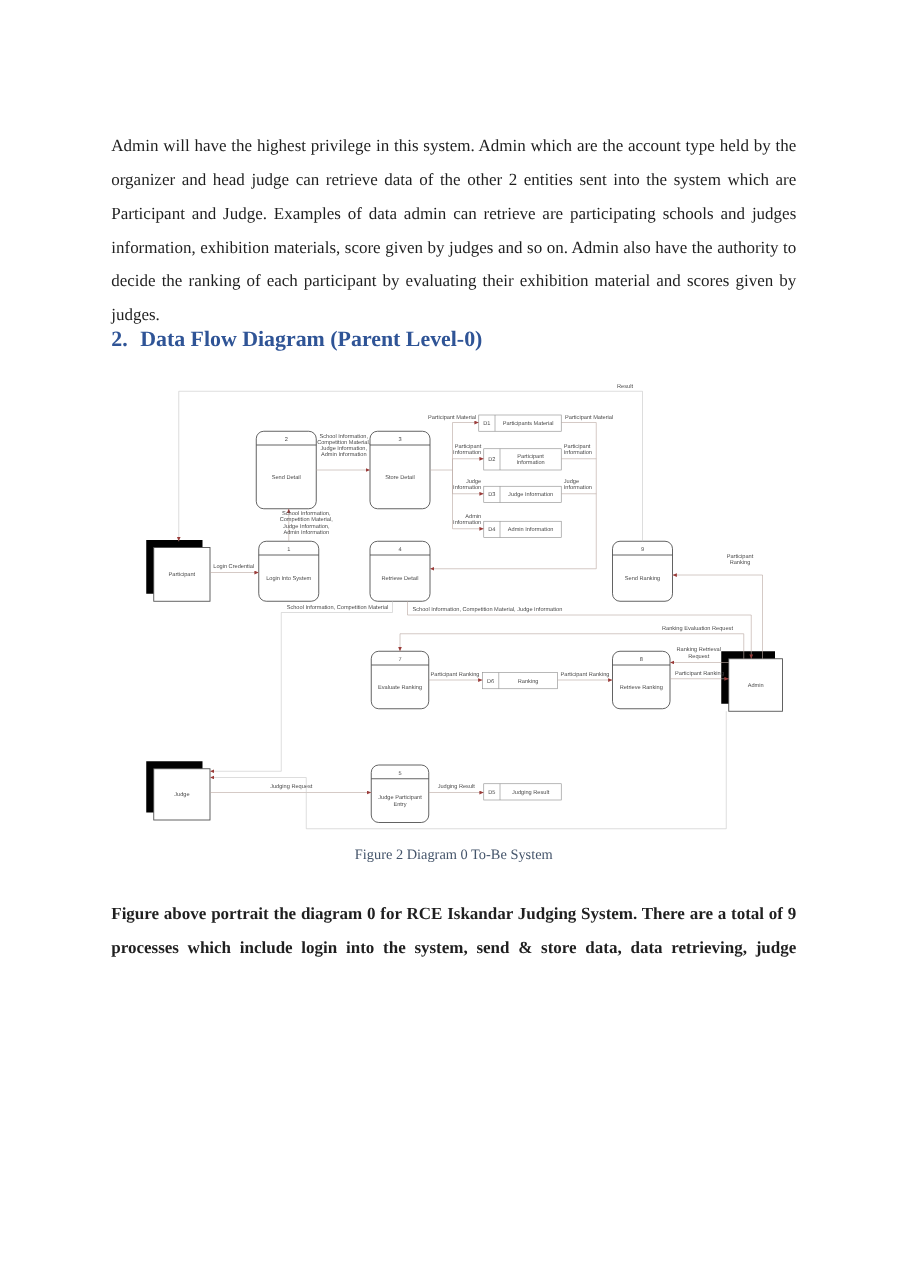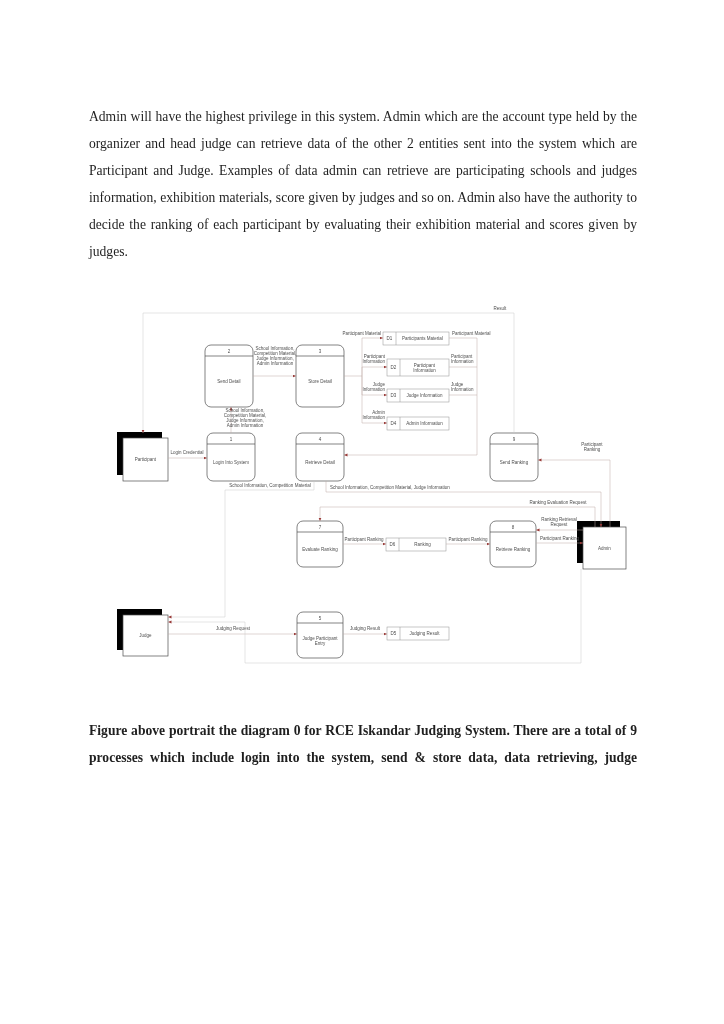--- a/index.html
+++ b/index.html
@@ -17,20 +17,21 @@
   .dfd-wrap{position:absolute;left:100px;top:300px;width:540px;height:372px;}
   svg text{font-family:"Liberation Sans", sans-serif;fill:#4d4d4d;}
   svg .lbl{font-size:9px;}
 </style>
 </head>
 <body>
 
 <div class="page">
   <p class="para p1">Admin will have the highest privilege in this system. Admin which are the account type held by the organizer and head judge can retrieve data of the other 2 entities sent into the system which are Participant and Judge. Examples of data admin can retrieve are participating schools and judges information, exhibition materials, score given by judges and so on. Admin also have the authority to decide the ranking of each participant by evaluating their exhibition material and scores given by judges.</p>
 
+  <h2 class="heading"><span class="num">2.</span><span>Data Flow Diagram (Parent Level-0)</span></h2>
 
   <div class="dfd-wrap">
     <svg width="540" height="372" viewBox="0 0 1080 744">
         <defs>
           <marker id="arr" markerUnits="userSpaceOnUse" markerWidth="8" markerHeight="8" refX="7" refY="3" orient="auto">
             <path d="M0,0 L7,3 L0,6 Z" fill="#9a3b39"></path>
           </marker>
         </defs>
         <rect x="34" y="264" width="90" height="86" fill="#000"></rect>
         <rect x="46" y="276" width="90" height="86" fill="#fff" stroke="#4d4d4d" stroke-width="1.4"></rect>
@@ -136,15 +137,16 @@
         <polyline points="692,488 780,488" fill="none" stroke="#bcaaa4" stroke-width="1" marker-end="url(#arr)"></polyline>
         <text x="736" y="482" text-anchor="middle" class="lbl"><tspan x="736" dy="0">Participant Ranking</tspan></text>
         <polyline points="136,668 394,668" fill="none" stroke="#bcaaa4" stroke-width="1" marker-end="url(#arr)"></polyline>
         <text x="266" y="660" text-anchor="middle" class="lbl"><tspan x="266" dy="0">Judging Request</tspan></text>
         <polyline points="486,668 574,668" fill="none" stroke="#bcaaa4" stroke-width="1" marker-end="url(#arr)"></polyline>
         <text x="530" y="660" text-anchor="middle" class="lbl"><tspan x="530" dy="0">Judging Result</tspan></text>
         <polyline points="962,538 962,726 290,726 290,644 136,644" fill="none" stroke="#c9c9c9" stroke-width="1" marker-end="url(#arr)"></polyline>
       </svg>
   </div>
 
+  <div class="caption">Figure 2 Diagram 0 To-Be System</div>
 
   <p class="para p2">Figure above portrait the diagram 0 for RCE Iskandar Judging System. There are a total of 9 processes which include login into the system, send &amp; store data, data retrieving, judge participants’ entries and evaluate the ranking of each participant. 6 data stores involved which are Participant Material, Participant Information, Judge Information, Admin Information, Judging Result and Ranking.</p>
 </div>
 
 </body></html>

